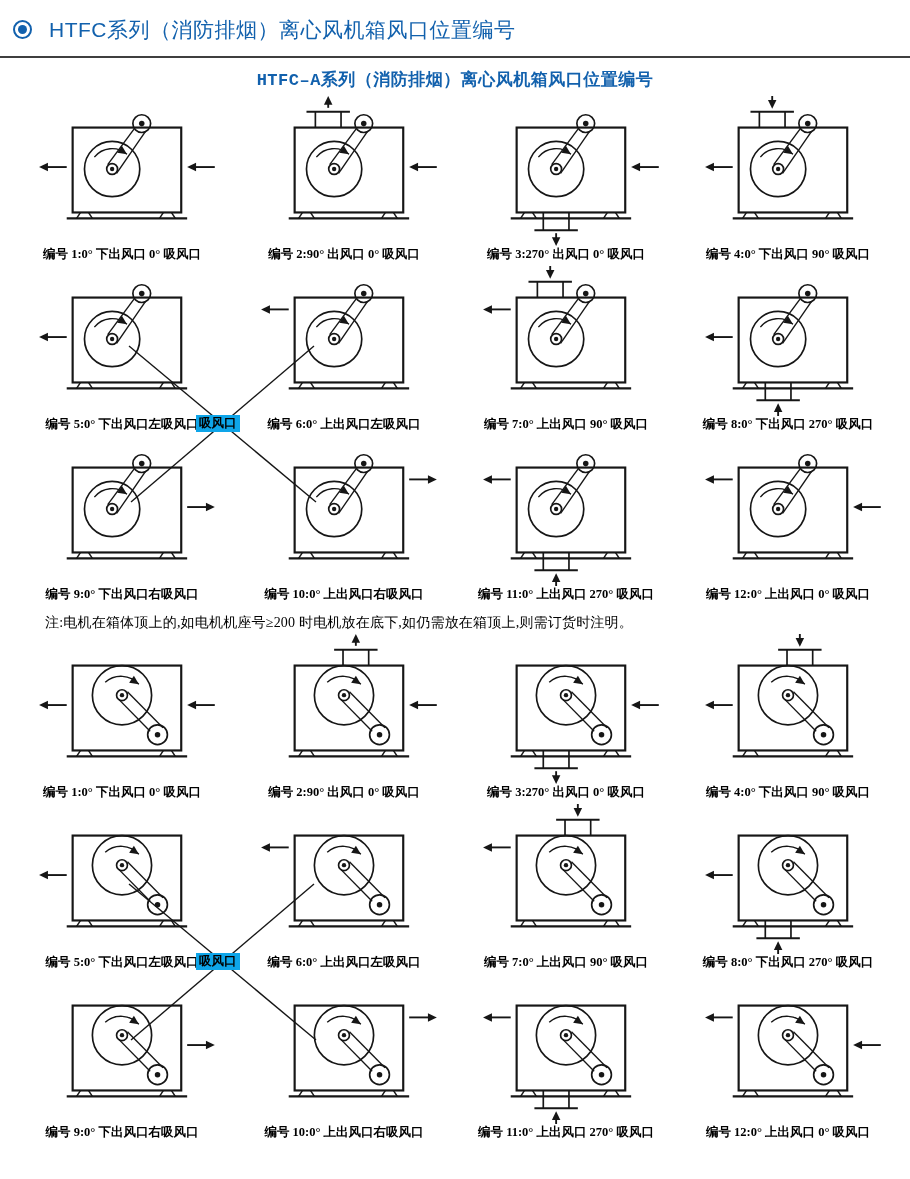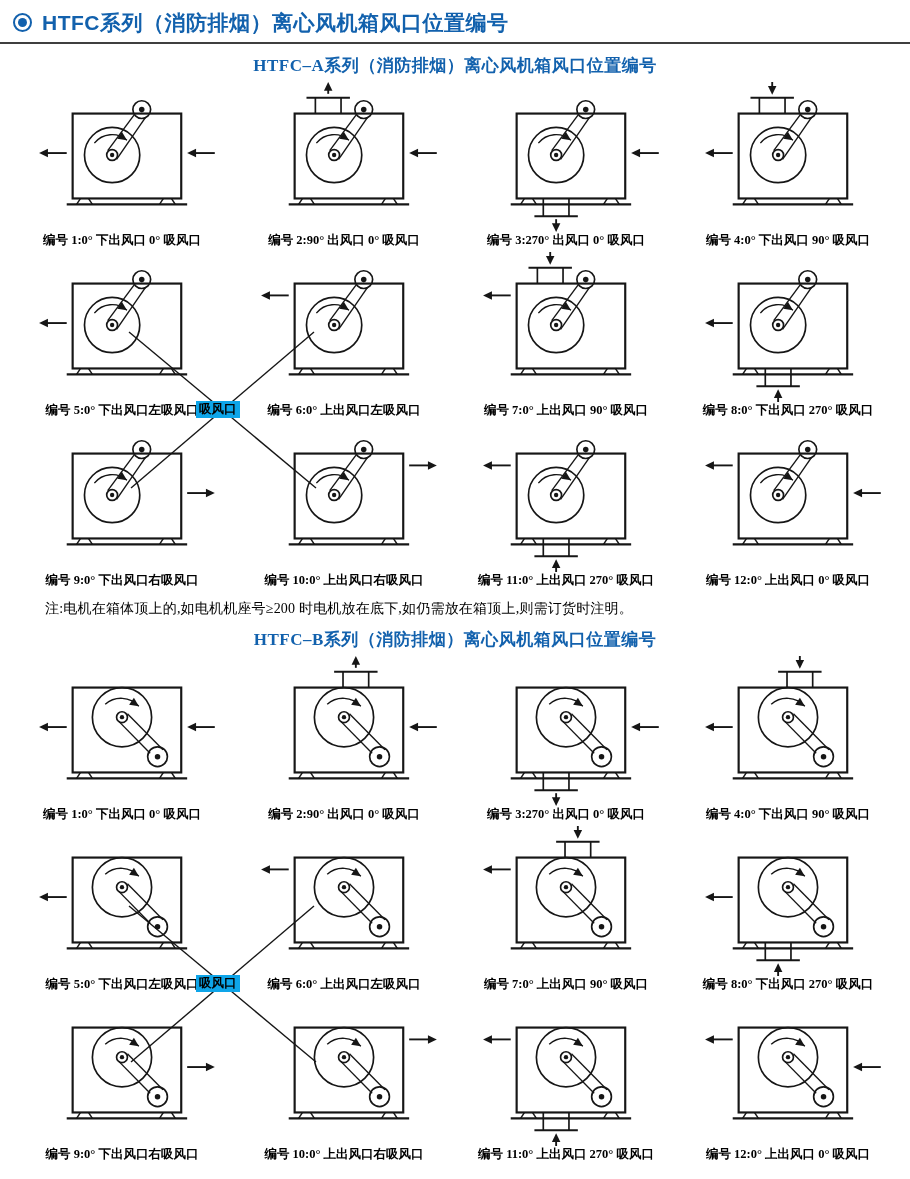--- a/index.html
+++ b/index.html
@@ -15,26 +15,26 @@
     border-bottom:2px solid #3f3f3f;
   }
   .bullet{
     width:15px;height:15px;border:2.5px solid var(--blue);border-radius:50%;
     position:relative;flex:0 0 auto;
   }
   .bullet::after{
     content:"";position:absolute;inset:3px;background:var(--blue);border-radius:50%;
   }
   h1{
-    font-size:21px;line-height:1.1;margin:1px;color:var(--blue);font-weight:bold;
+    font-size:21px;line-height:1.1;margin:8px;color:var(--blue);font-weight:normal;
     font-family:"Liberation Sans","DejaVu Sans",sans-serif;letter-spacing:0.5px;
   }
   h2{
     font-size:17px;text-align:center;color:var(--blue);font-weight:bold;
-    margin:10px 0 3px;font-family:Liberation Serif, serif;letter-spacing:0.5px;
+    margin:10px 0 3px;font-family:Liberation Mono, monospace;letter-spacing:0.5px;
   }
   .grid-wrap{position:relative;width:888px;margin:0 auto;}
   .grid{display:grid;grid-template-columns:repeat(4,222px);}
   .cell{height:170px;display:flex;flex-direction:column;align-items:center;}
   .cell svg{width:198px;height:154px;display:block;}
   .caption{
     font-size:12.5px;font-weight:bold;white-space:nowrap;margin-top:-2px;
     letter-spacing:0px;
   }
   .overlay{position:absolute;left:0;top:0;pointer-events:none;z-index:2;}
@@ -387,21 +387,20 @@
         <line x1="118" y1="252" x2="305" y2="408" stroke="#161616" stroke-width="1.4"></line>
         <line x1="303" y1="252" x2="120" y2="408" stroke="#161616" stroke-width="1.4"></line>
       </svg>
       <span class="inlet-label">吸风口</span>
     </div>
   </section>
 
   <p class="note">注:电机在箱体顶上的,如电机机座号≥200 时电机放在底下,如仍需放在箱顶上,则需订货时注明。</p>
 
   <section>
-    <h2>HTFC–B系列（消防排烟）离心风机箱风口位置编号</h2>
     <div class="grid-wrap">
       <div class="grid">
           <div class="cell">
             <div>
               <svg viewBox="0 0 200 156" xmlns="http://www.w3.org/2000/svg">
                 <rect x="50" y="34" width="110" height="86" fill="#ffffff" stroke="#161616" stroke-width="2.2"></rect>
                 <line x1="58" y1="120" x2="54" y2="126" stroke="#161616" stroke-width="1.5"></line>
                 <line x1="66" y1="120" x2="70" y2="126" stroke="#161616" stroke-width="1.5"></line>
                 <line x1="142" y1="120" x2="138" y2="126" stroke="#161616" stroke-width="1.5"></line>
                 <line x1="150" y1="120" x2="154" y2="126" stroke="#161616" stroke-width="1.5"></line>

